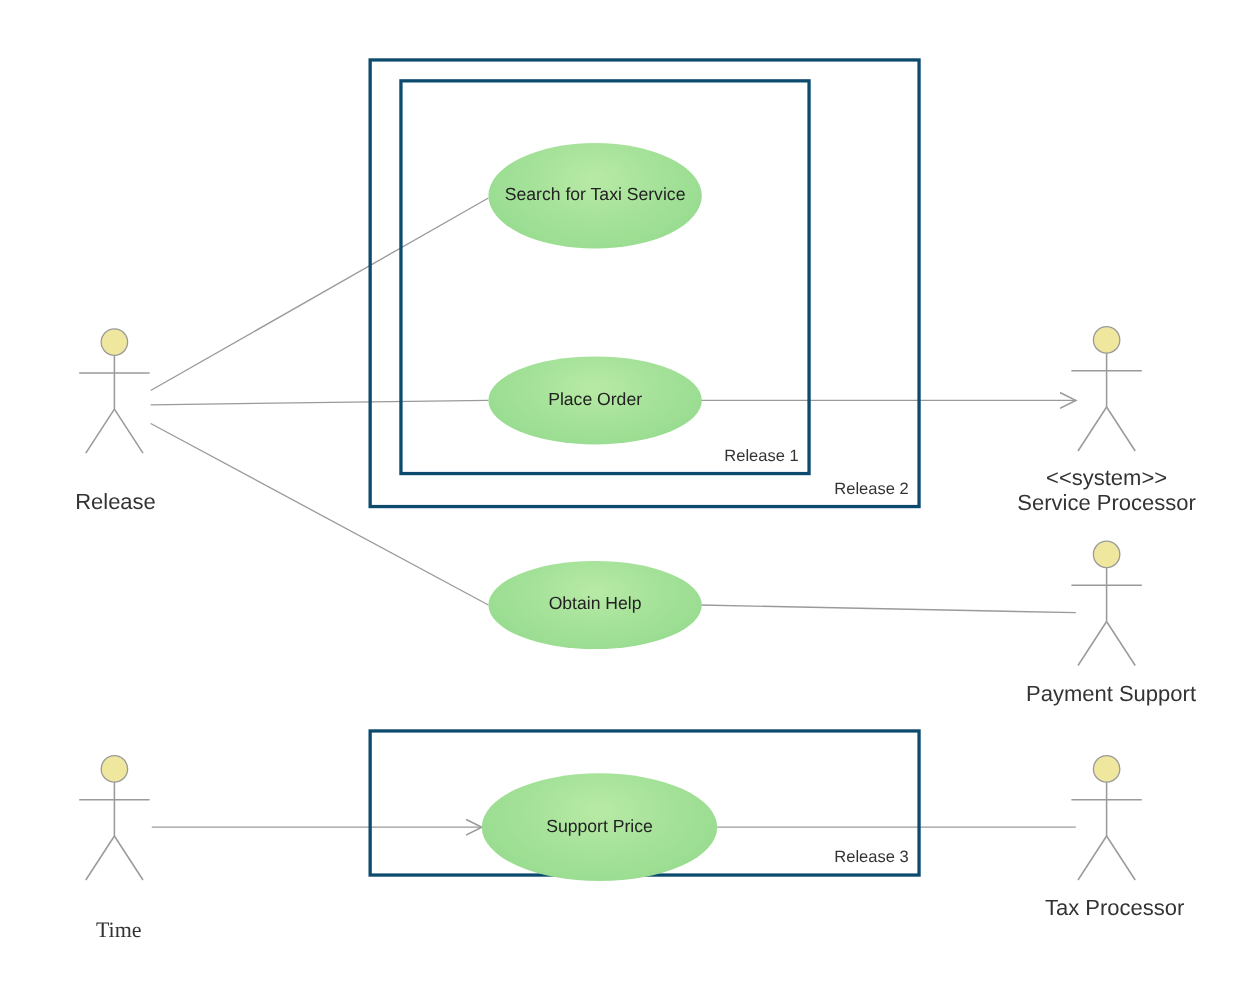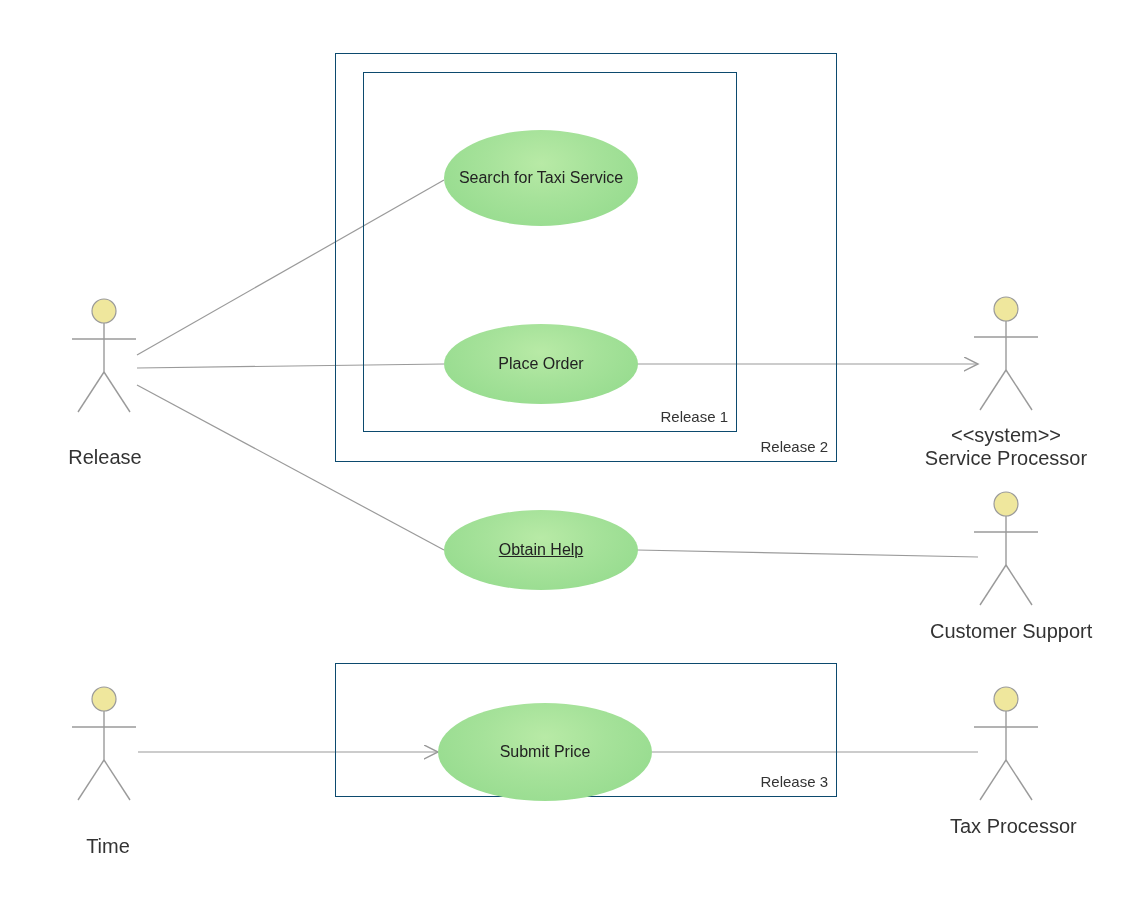--- a/index.html
+++ b/index.html
@@ -12,21 +12,21 @@
     font-size: 16px;
     color: #333;
   }
   .canvas {
     position: relative;
     width: 1144px;
     height: 900px;
   }
   .box {
     position: absolute;
-    border: 1px solid #0c4a6e;
+    border: 3px solid #0c4a6e;
     box-sizing: border-box;
   }
   .box-label {
     position: absolute;
     right: 8px;
     bottom: 6px;
     font-size: 15px;
   }
   .usecase {
     position: absolute;
@@ -113,25 +113,25 @@
   <div class="box" style="left:335px; top:663px; width:502px; height:134px;">
     <div class="box-label">Release 3</div>
   </div>
 
   <div class="usecase" style="left:444px; top:324px; width:194px; height:80px;">
     <span>Place Order</span>
   </div>
   <div class="usecase" style="left:444px; top:130px; width:194px; height:96px;">
     <span>Search for Taxi Service</span>
   </div>
-  <div class="usecase" style="left:444px; top:510px; width:194px; height:80px;text-decoration:underline;">
+  <div class="usecase" style="left:444px; top:510px; width:194px; height:80px;">
     <span>Obtain Help</span>
   </div>
   <div class="usecase" style="left:438px; top:703px; width:214px; height:98px;">
-    <span>Submit Price</span>
+    <span>Support Price</span>
   </div>
 
   <div class="actor" style="left:64px; top:297px;">
     <svg width="80" height="120" viewBox="0 0 80 120">
       <circle cx="40" cy="14" r="12" fill="#efe79d" stroke="#9a9a9a" stroke-width="1.2"></circle>
       <line x1="40" y1="26" x2="40" y2="75" stroke="#9a9a9a" stroke-width="1.4"></line>
       <line x1="8" y1="42" x2="72" y2="42" stroke="#9a9a9a" stroke-width="1.4"></line>
       <line x1="40" y1="75" x2="14" y2="115" stroke="#9a9a9a" stroke-width="1.4"></line>
       <line x1="40" y1="75" x2="66" y2="115" stroke="#9a9a9a" stroke-width="1.4"></line>
     </svg>
@@ -154,32 +154,32 @@
 
   <div class="actor" style="left:966px; top:490px;">
     <svg width="80" height="120" viewBox="0 0 80 120">
       <circle cx="40" cy="14" r="12" fill="#efe79d" stroke="#9a9a9a" stroke-width="1.2"></circle>
       <line x1="40" y1="26" x2="40" y2="75" stroke="#9a9a9a" stroke-width="1.4"></line>
       <line x1="8" y1="42" x2="72" y2="42" stroke="#9a9a9a" stroke-width="1.4"></line>
       <line x1="40" y1="75" x2="14" y2="115" stroke="#9a9a9a" stroke-width="1.4"></line>
       <line x1="40" y1="75" x2="66" y2="115" stroke="#9a9a9a" stroke-width="1.4"></line>
     </svg>
   </div>
-  <div class="actor-label" style="left:930px; top:620px; width:160px;">Customer Support</div>
+  <div class="actor-label" style="left:930px; top:620px; width:160px;">Payment Support</div>
 
   <div class="actor" style="left:64px; top:685px;">
     <svg width="80" height="120" viewBox="0 0 80 120">
       <circle cx="40" cy="14" r="12" fill="#efe79d" stroke="#9a9a9a" stroke-width="1.2"></circle>
       <line x1="40" y1="26" x2="40" y2="75" stroke="#9a9a9a" stroke-width="1.4"></line>
       <line x1="8" y1="42" x2="72" y2="42" stroke="#9a9a9a" stroke-width="1.4"></line>
       <line x1="40" y1="75" x2="14" y2="115" stroke="#9a9a9a" stroke-width="1.4"></line>
       <line x1="40" y1="75" x2="66" y2="115" stroke="#9a9a9a" stroke-width="1.4"></line>
     </svg>
   </div>
-  <div class="actor-label" style="left:68px; top:835px; width:80px;">Time</div>
+  <div class="actor-label" style="left:68px; top:835px; width:80px;font-family:Liberation Serif, serif;">Time</div>
 
   <div class="actor" style="left:966px; top:685px;">
     <svg width="80" height="120" viewBox="0 0 80 120">
       <circle cx="40" cy="14" r="12" fill="#efe79d" stroke="#9a9a9a" stroke-width="1.2"></circle>
       <line x1="40" y1="26" x2="40" y2="75" stroke="#9a9a9a" stroke-width="1.4"></line>
       <line x1="8" y1="42" x2="72" y2="42" stroke="#9a9a9a" stroke-width="1.4"></line>
       <line x1="40" y1="75" x2="14" y2="115" stroke="#9a9a9a" stroke-width="1.4"></line>
       <line x1="40" y1="75" x2="66" y2="115" stroke="#9a9a9a" stroke-width="1.4"></line>
     </svg>
   </div>

